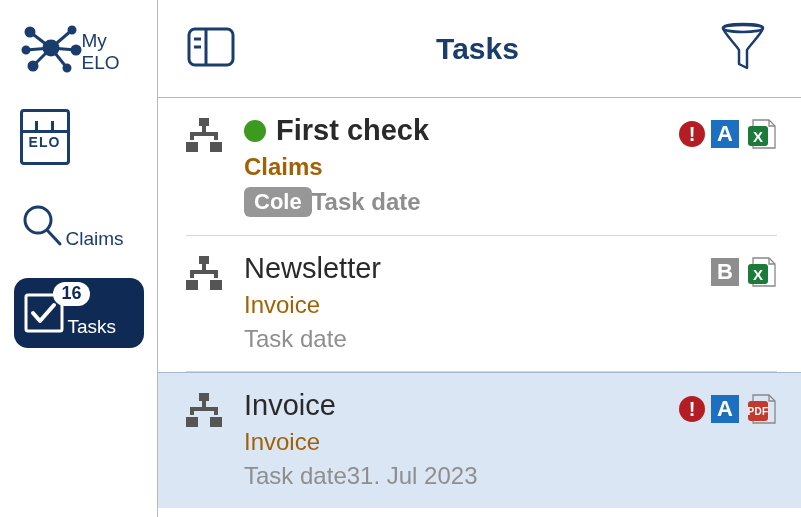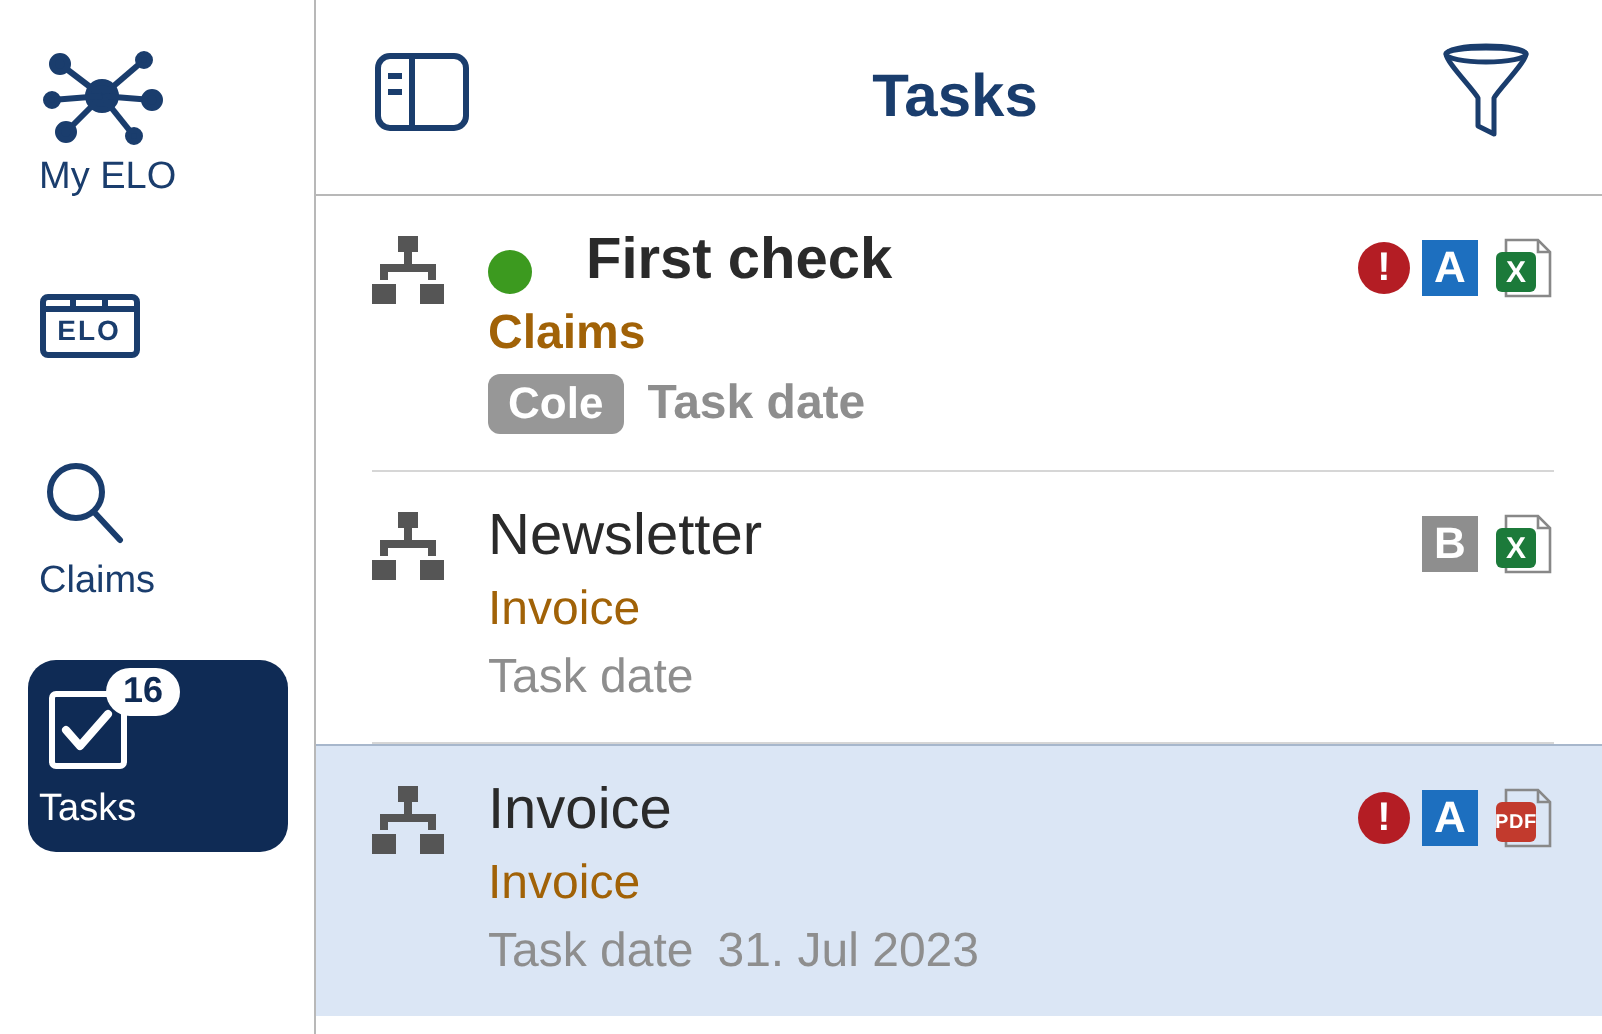--- a/index.html
+++ b/index.html
@@ -13,22 +13,22 @@
     height: 100%;
     background: #fff;
     border-right: 1.5px solid #b8b8b8;
     display: flex;
     flex-direction: column;
     align-items: center;
     padding-top: 14px;
   }
   .nav-item {
     display: flex;
-    flex-direction: column;
-    align-items: flex-start;
+    flex-direction: row;
+    align-items: flex-end;
     width: 130px;
     padding: 10px 6px 10px;
     margin-bottom: 18px;
     cursor: pointer;
     color: #1a3d6d;
   }
   .nav-item.active {
     background: #0f2b55;
     color: #fff;
     border-radius: 14px;
@@ -51,21 +51,21 @@
     right: -22px;
     background: #fff;
     color: #0f2b55;
     font-size: 18px;
     font-weight: 700;
     padding: 1px 8px;
     border-radius: 14px;
     line-height: 1.2;
   }
   .repo-box {
-    width: 50px; height: 32px;
+    width: 50px; height: 56px;
     border: 3px solid #1a3d6d;
     border-radius: 4px;
     display: flex; flex-direction: column;
     align-items: center; justify-content: center;
   }
   .repo-top { width: 100%; display: flex; border-bottom: 3px solid #1a3d6d; height: 12px; }
   .repo-top div { flex: 1; border-right: 3px solid #1a3d6d; }
   .repo-top div:last-child { border-right: none; }
   .repo-label { font-size: 14px; font-weight: 800; color: #1a3d6d; letter-spacing: 1px; line-height: 1.4; }
 
@@ -107,22 +107,22 @@
   .task-icon {
     width: 40px;
     padding-top: 4px;
     color: #555;
     flex-shrink: 0;
   }
 
   .task-body { flex: 1; padding-left: 18px; }
   .task-title-row {
     display: flex;
-    align-items: flex-end;
-    gap: 27px;
+    align-items: center;
+    gap: 10px;
   }
   .dot-green {
     width: 22px; height: 22px; border-radius: 50%;
     background: #3c9a1f;
   }
   .task-title {
     font-size: 29px;
     font-weight: 700;
     color: #2a2a2a;
   }
@@ -132,21 +132,20 @@
     font-weight: 600;
     color: #a16207;
     margin-top: 6px;
   }
   .task-meta {
     font-size: 24px;
     color: #8e8e8e;
     margin-top: 6px;
     display: flex;
     align-items: center;
-    gap: 12px;
     font-weight: 600;
   }
   .chip {
     background: #979797;
     color: #fff;
     font-weight: 700;
     font-size: 22px;
     padding: 2px 10px;
     border-radius: 6px;
   }

